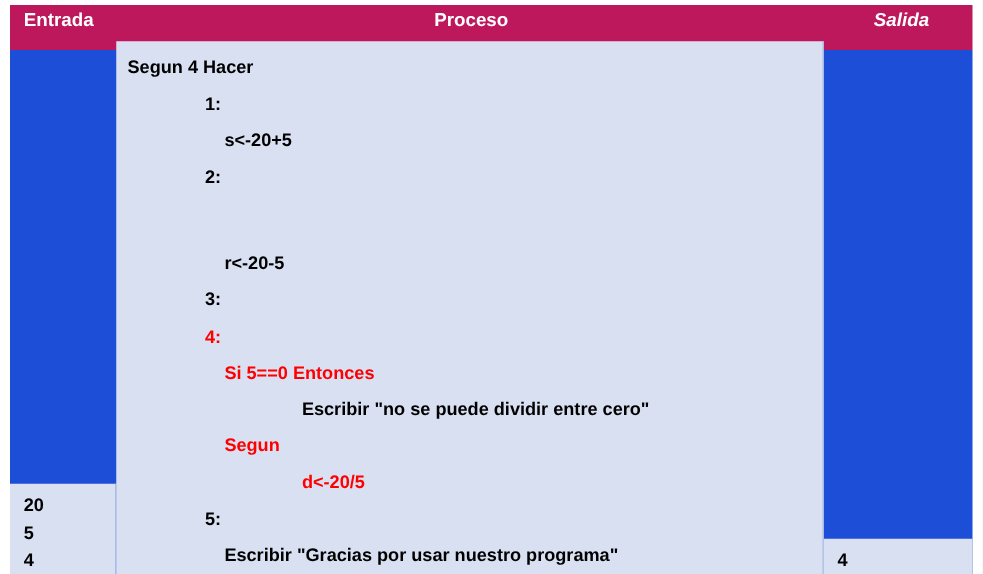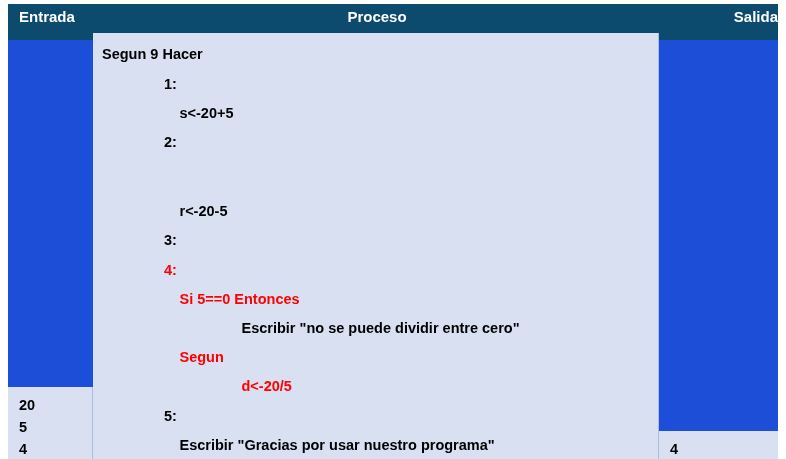--- a/index.html
+++ b/index.html
@@ -20,21 +20,21 @@
     top: 4px;
     width: 770px;
     height: 448px;
     box-sizing: border-box;
   }
 
   
   .header-row {
     display: flex;
     height: 36px;
-    background: #0c4a6e;
+    background: #be185d;
     box-sizing: border-box;
     gap: 17px;
   }
   .header-cell {
     color: #FFFFFF;
     font-weight: bold;
     font-size: 15px;
     line-height: 26px;
     box-sizing: border-box;
     white-space: nowrap;
@@ -44,21 +44,22 @@
     width: 85px;
     padding-left: 11px;
     text-align: left;
   }
   .hc-proceso {
     width: 566px;
     text-align: center;
   }
   .hc-salida {
     width: 119px;
-    text-align: right;
+    text-align: center;
+    font-style: italic;
   }
 
   
   .body-row {
     display: flex;
     height: 422px;
     background: #1d4ed8;
     box-sizing: border-box;
     border-bottom: 2px solid #A9BCE3;
     align-items: flex-end;
@@ -118,21 +119,21 @@
     <div class="body-cell bc-entrada">
       <div id="entrada-values">
           <div class="value-line">20</div>
           <div class="value-line">5</div>
           <div class="value-line">4</div>
         </div>
     </div>
 
     <div class="body-cell bc-proceso">
       <div id="proceso-lines">
-          <div class="code-line" style="padding-left: 0px; color: rgb(0, 0, 0);">Segun 9 Hacer</div>
+          <div class="code-line" style="padding-left: 0px; color: rgb(0, 0, 0);">Segun 4 Hacer</div>
           <div class="code-line" style="padding-left: 62px; color: rgb(0, 0, 0);">1:</div>
           <div class="code-line" style="padding-left: 77.5px; color: rgb(0, 0, 0);">s&lt;-20+5</div>
           <div class="code-line" style="padding-left: 62px; color: rgb(0, 0, 0);">2:</div>
           <div class="code-line" style="padding-left: 77.5px; color: rgb(0, 0, 0); margin-top: 40px;">r&lt;-20-5</div>
           <div class="code-line" style="padding-left: 62px; color: rgb(0, 0, 0);">3:</div>
           <div class="code-line red" style="padding-left: 62px; color: rgb(255, 0, 0);">4:</div>
           <div class="code-line red" style="padding-left: 77.5px; color: rgb(255, 0, 0);">Si 5==0 Entonces</div>
           <div class="code-line" style="padding-left: 139.5px; color: rgb(0, 0, 0);">Escribir "no se puede dividir entre cero"</div>
           <div class="code-line red" style="padding-left: 77.5px; color: rgb(255, 0, 0);">Segun</div>
           <div class="code-line red" style="padding-left: 139.5px; color: rgb(255, 0, 0);">d&lt;-20/5</div>

